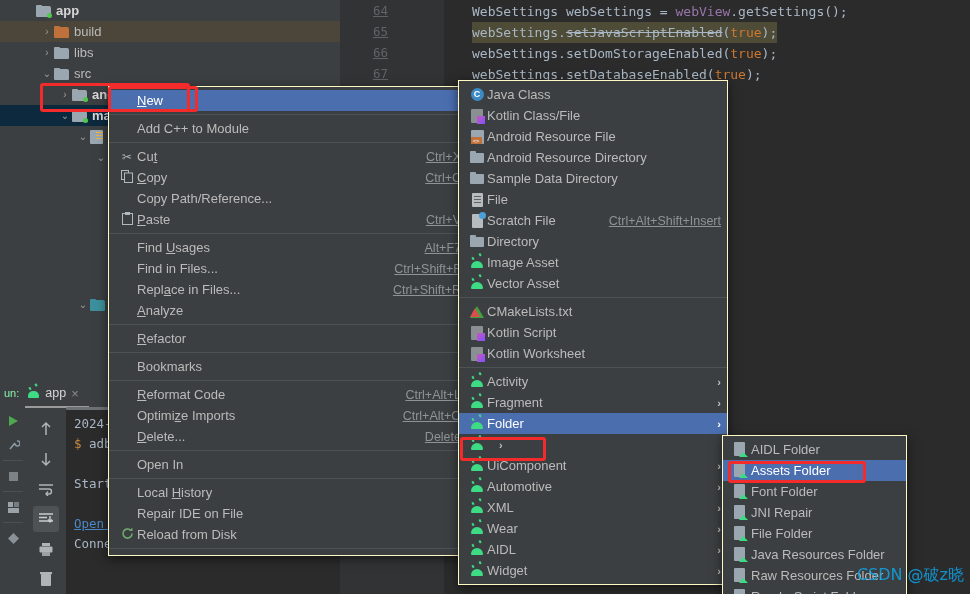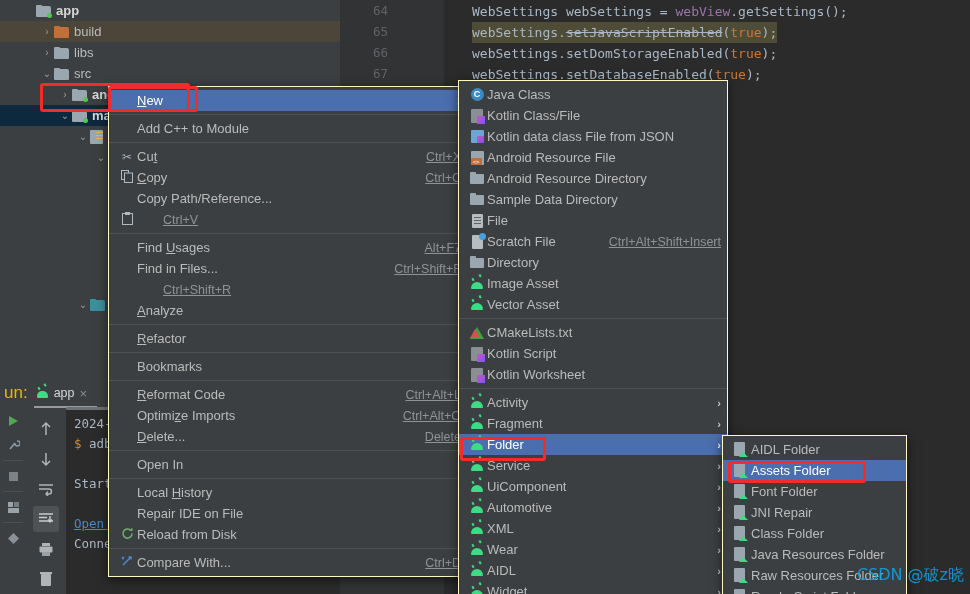--- a/index.html
+++ b/index.html
@@ -21,21 +21,21 @@
   }
   .gutter {
     position: absolute; left: 0; top: 0; width: 60px; height: 100%;
     background: #313335;
     color: #606366;
     font-family: "DejaVu Sans Mono", monospace;
     font-size: 12.5px;
     text-align: right;
     padding-right: 12px;
   }
-  .gutter .ln { height: 21px; line-height: 21px; }
+  .gutter .ln { height: 21px; line-height: 21px; text-decoration: underline; }
   .gutter-strip1 { position:absolute; left:60px; top:0; width:22px; height:100%; background:#313335; }
   .gutter-strip2 { position:absolute; left:82px; top:0; width:22px; height:100%; background:#313335; }
   .code-area {
     position: absolute; left: 104px; top: 0; right: 0; bottom: 0;
     font-family: "DejaVu Sans Mono", monospace;
     font-size: 13px;
     padding-left: 28px;
     padding-top: 1px;
   }
   .code-line { height: 21px; line-height: 21px; white-space: pre; }
@@ -102,21 +102,21 @@
 
   
   .run-panel {
     position: absolute; left: 0; top: 380px; width: 340px; height: 214px;
     background: #3c3f41;
   }
   .run-header {
     position:absolute; left:0; top:0; width:100%; height:26px;
     display:flex; align-items:center; padding-left:4px; gap:6px;
   }
-  .run-title { color:#eab308; font-size:17px; }
+  .run-title { color:#86efac; font-size:11px; }
   .run-tab {
     display:flex; align-items:center; gap:5px;
     color:#d6d6d6; font-size:12.5px; position:relative; padding: 0 2px;
   }
   .run-tab .underline{
     position:absolute; left:0; right:-8px; bottom:-7px; height:2px; background:#9a9a9a;
   }
   .droid {
     display:inline-block; width:13px; height:9px; position:relative; flex:0 0 13px;
   }
@@ -494,35 +494,37 @@
         <span class="mi-ic"></span>
         <span class="mi-label">Copy Path/Reference...</span>
       </div>
       <div class="mi">
         <span class="mi-ic">
           <span><svg width="11" height="13" viewBox="0 0 11 13">
               <rect x="0.5" y="1.5" width="10" height="11" fill="none" stroke="#b0b8c0"></rect>
               <rect x="3" y="0" width="5" height="3" fill="#b0b8c0"></rect>
             </svg></span>
         </span>
+        <span class="mi-label"><u>P</u>aste</span>
         <span class="mi-short">Ctrl+V</span>
       </div>
       <div class="msep"></div>
       <div class="mi">
         <span class="mi-ic"></span>
         <span class="mi-label">Find <u>U</u>sages</span>
         <span class="mi-short">Alt+F7</span>
       </div>
       <div class="mi">
         <span class="mi-ic"></span>
         <span class="mi-label">Find in Files...</span>
         <span class="mi-short">Ctrl+Shift+F</span>
       </div>
       <div class="mi">
         <span class="mi-ic"></span>
+        <span class="mi-label">Repl<u>a</u>ce in Files...</span>
         <span class="mi-short">Ctrl+Shift+R</span>
       </div>
       <div class="mi">
         <span class="mi-ic"></span>
         <span class="mi-label"><u>A</u>nalyze</span>
         <span class="mi-arrow">›</span>
       </div>
       <div class="msep"></div>
       <div class="mi">
         <span class="mi-ic"></span>
@@ -570,50 +572,34 @@
       <div class="mi">
         <span class="mi-ic">
           <span><svg width="13" height="13" viewBox="0 0 13 13">
               <path d="M11 6.5a4.5 4.5 0 1 1-1.4-3.2" stroke="#6fa86f" stroke-width="1.6" fill="none"></path>
               <polygon points="11.5,0.5 11.5,4 8,4" fill="#6fa86f"></polygon>
             </svg></span>
         </span>
         <span class="mi-label">Reload from Disk</span>
       </div>
       <div class="msep"></div>
-      <div class="mi">
-        <span class="mi-ic">
-          <span><svg width="13" height="13" viewBox="0 0 13 13">
-              <path d="M2 10 L10 2 M7.5 2 H10 V4.5" stroke="#4a88c7" stroke-width="1.6" fill="none"></path>
-              <path d="M1 2 L3 4 M3 2 L1 4" stroke="#4a88c7" stroke-width="1.4"></path>
-            </svg></span>
-        </span>
-        <span class="mi-label">Compare With...</span>
-        <span class="mi-short">Ctrl+D</span>
-      </div>
     </div>
 
   <div class="menu" id="menu-new">
       <div class="mi">
         <span class="mi-ic">
           <span class="ic-java">C</span>
         </span>
         <span class="mi-label">Java Class</span>
       </div>
       <div class="mi">
         <span class="mi-ic">
           <span class="ic-kt"></span>
         </span>
         <span class="mi-label">Kotlin Class/File</span>
-      </div>
-      <div class="mi">
-        <span class="mi-ic">
-          <span class="ic-ktjson"></span>
-        </span>
-        <span class="mi-label">Kotlin data class File from JSON</span>
       </div>
       <div class="mi">
         <span class="mi-ic">
           <span class="ic-arf"></span>
         </span>
         <span class="mi-label">Android Resource File</span>
       </div>
       <div class="mi">
         <span class="mi-ic">
           <span class="ic-folder"></span>
@@ -695,21 +681,20 @@
         <span class="mi-ic">
           <span class="ic-droid"></span>
         </span>
         <span class="mi-label">Folder</span>
         <span class="mi-arrow">›</span>
       </div>
       <div class="mi">
         <span class="mi-ic">
           <span class="ic-droid"></span>
         </span>
-        <span class="mi-label">Service</span>
         <span class="mi-arrow">›</span>
       </div>
       <div class="mi">
         <span class="mi-ic">
           <span class="ic-droid"></span>
         </span>
         <span class="mi-label">UiComponent</span>
         <span class="mi-arrow">›</span>
       </div>
       <div class="mi">
@@ -771,21 +756,21 @@
       <div class="mi">
         <span class="mi-ic">
           <span class="ic-srcfolder"></span>
         </span>
         <span class="mi-label">JNI Repair</span>
       </div>
       <div class="mi">
         <span class="mi-ic">
           <span class="ic-srcfolder"></span>
         </span>
-        <span class="mi-label">Class Folder</span>
+        <span class="mi-label">File Folder</span>
       </div>
       <div class="mi">
         <span class="mi-ic">
           <span class="ic-srcfolder"></span>
         </span>
         <span class="mi-label">Java Resources Folder</span>
       </div>
       <div class="mi">
         <span class="mi-ic">
           <span class="ic-srcfolder"></span>

